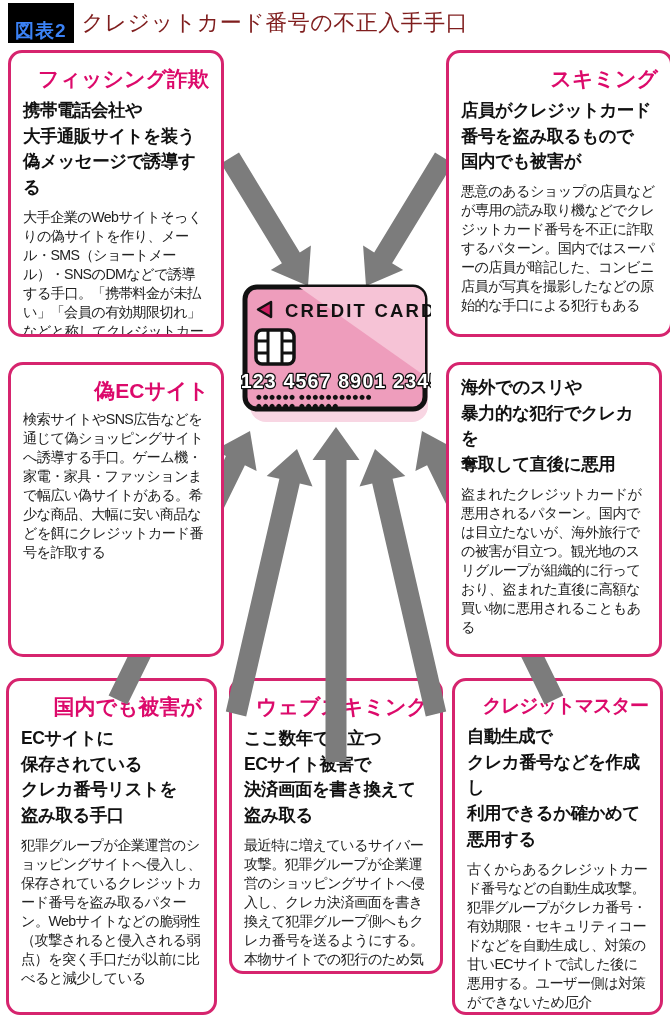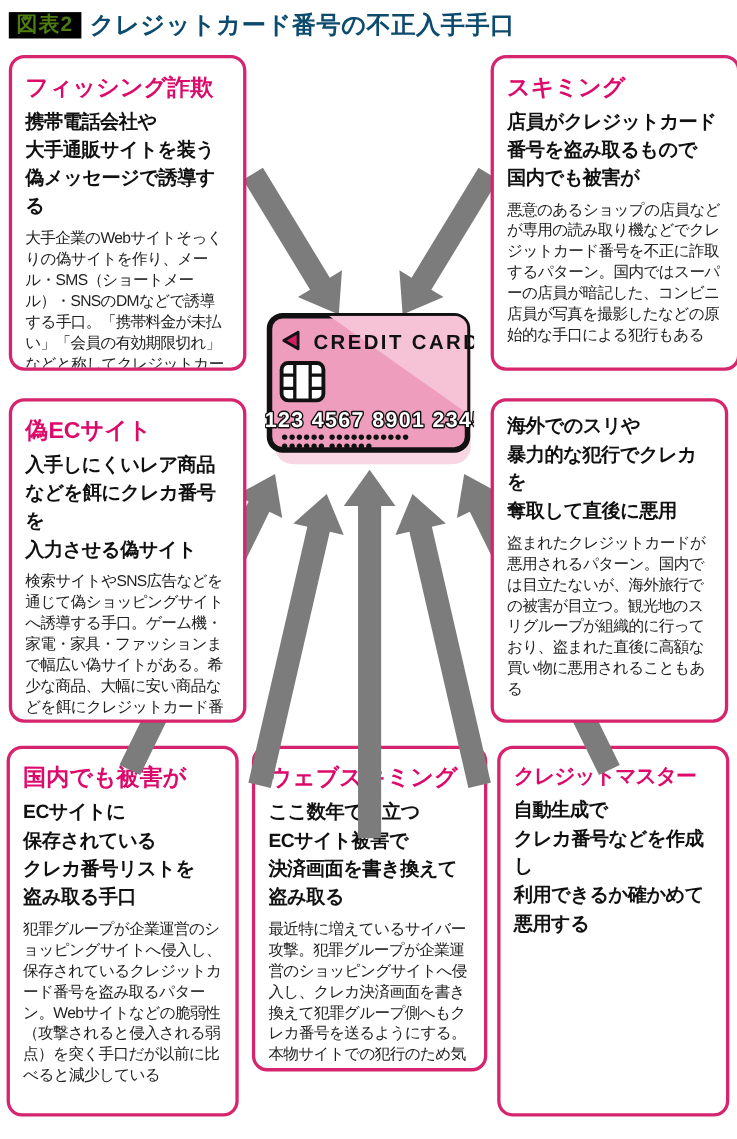--- a/index.html
+++ b/index.html
@@ -3,34 +3,34 @@
 <meta charset="utf-8">
 <style>
   html,body{margin:0;padding:0;}
   body{
     width:670px;height:1035px;position:relative;background:#ffffff;
     font-family:"Liberation Sans","DejaVu Sans",sans-serif;
     color:#1a1a1a;overflow:hidden;
   }
   
   .header{position:absolute;left:8px;top:8px;width:654px;height:30px;display:flex;align-items:center;gap:8px;}
-  .fig-badge{background:#000;color:#4d7c0f;font-weight:bold;font-size:19px;padding:2px 7px 3px;line-height:1;letter-spacing:1px;}
-  .fig-title{font-size:22px;font-weight:bold;letter-spacing:.5px;color:#0c4a6e;}
+  .fig-badge{background:#000;color:#3b82f6;font-weight:bold;font-size:19px;padding:18px 7px 3px;line-height:1;letter-spacing:1px;}
+  .fig-title{font-size:22px;font-weight:normal;letter-spacing:.5px;color:#7f1d1d;}
   
   .fraud-box{
     position:absolute;background:#fff;border:3px solid #d6246e;border-radius:14px;
     padding:10px 12px;box-sizing:border-box;overflow:hidden;
   }
-  .box-title{margin:2px 0 5px;text-align:left;color:#dc0a6b;font-size:21px;font-weight:bold;letter-spacing:0;}
+  .box-title{margin:2px 0 5px;text-align:right;color:#dc0a6b;font-size:21px;font-weight:bold;letter-spacing:0;}
   .box-title.small{font-size:19px;letter-spacing:-1px;}
   .box-subtitle{margin:0 0 7px;font-size:17.5px;font-weight:bold;line-height:1.47;letter-spacing:-.5px;white-space:pre-line;color:#111;}
   .box-body{margin:0;font-size:14.2px;line-height:1.34;letter-spacing:-.6px;color:#222;}
   .pos-tl{left:8px;  top:50px;  width:216px;height:287px;z-index:3;}
   .pos-tr{left:446px;top:50px;  width:227px;height:287px;z-index:3;}
-  .pos-ml{left:8px;  top:362px; width:216px;height:295px;z-index:3;}
+  .pos-ml{left:8px;  top:362px; width:216px;height:295px;z-index:3;border-radius:15px;}
   .pos-mr{left:446px;top:362px; width:216px;height:295px;z-index:3;}
   .pos-bl{left:6px;  top:678px; width:211px;height:337px;z-index:1;}
   .pos-bm{left:229px;top:678px; width:214px;height:296px;z-index:1;}
   .pos-br{left:452px;top:678px; width:211px;height:337px;z-index:1;}
   
   #arrow-layer{position:absolute;left:0;top:0;width:670px;height:1035px;z-index:2;pointer-events:none;}
   
   .card-wrap{position:absolute;left:241px;top:284px;width:190px;height:144px;z-index:4;}
 </style>
 </head>
@@ -62,23 +62,20 @@
 <section class="fraud-box pos-tr">
   <h2 class="box-title">スキミング</h2>
   <p class="box-subtitle">店員がクレジットカード
 番号を盗み取るもので
 国内でも被害が</p>
   <p class="box-body">悪意のあるショップの店員などが専用の読み取り機などでクレジットカード番号を不正に詐取するパターン。国内ではスーパーの店員が暗記した、コンビニ店員が写真を撮影したなどの原始的な手口による犯行もある</p>
 </section>
 
 <section class="fraud-box pos-ml">
   <h2 class="box-title">偽ECサイト</h2>
-  <p class="box-subtitle">入手しにくいレア商品
-などを餌にクレカ番号を
-入力させる偽サイト</p>
   <p class="box-body">検索サイトやSNS広告などを通じて偽ショッピングサイトへ誘導する手口。ゲーム機・家電・家具・ファッションまで幅広い偽サイトがある。希少な商品、大幅に安い商品などを餌にクレジットカード番号を詐取する</p>
 </section>
 
 <section class="fraud-box pos-mr">
   <p class="box-subtitle">海外でのスリや
 暴力的な犯行でクレカを
 奪取して直後に悪用</p>
   <p class="box-body">盗まれたクレジットカードが悪用されるパターン。国内では目立たないが、海外旅行での被害が目立つ。観光地のスリグループが組織的に行っており、盗まれた直後に高額な買い物に悪用されることもある</p>
 </section>
 
@@ -99,20 +96,21 @@
 盗み取る</p>
   <p class="box-body">最近特に増えているサイバー攻撃。犯罪グループが企業運営のショッピングサイトへ侵入し、クレカ決済画面を書き換えて犯罪グループ側へもクレカ番号を送るようにする。本物サイトでの犯行のため気づきにくい</p>
 </section>
 
 <section class="fraud-box pos-br">
   <h2 class="box-title small">クレジットマスター</h2>
   <p class="box-subtitle">自動生成で
 クレカ番号などを作成し
 利用できるか確かめて
 悪用する</p>
+  <p class="box-body">古くからあるクレジットカード番号などの自動生成攻撃。犯罪グループがクレカ番号・有効期限・セキュリティコードなどを自動生成し、対策の甘いECサイトで試した後に悪用する。ユーザー側は対策ができないため厄介</p>
 </section>
 
 <div class="card-wrap">
   <svg width="190" height="144" viewBox="0 0 190 144">
     <defs>
       <clipPath id="cardClip">
           <rect x="4" y="3" width="180" height="122" rx="12"></rect>
         </clipPath>
     </defs>
 

